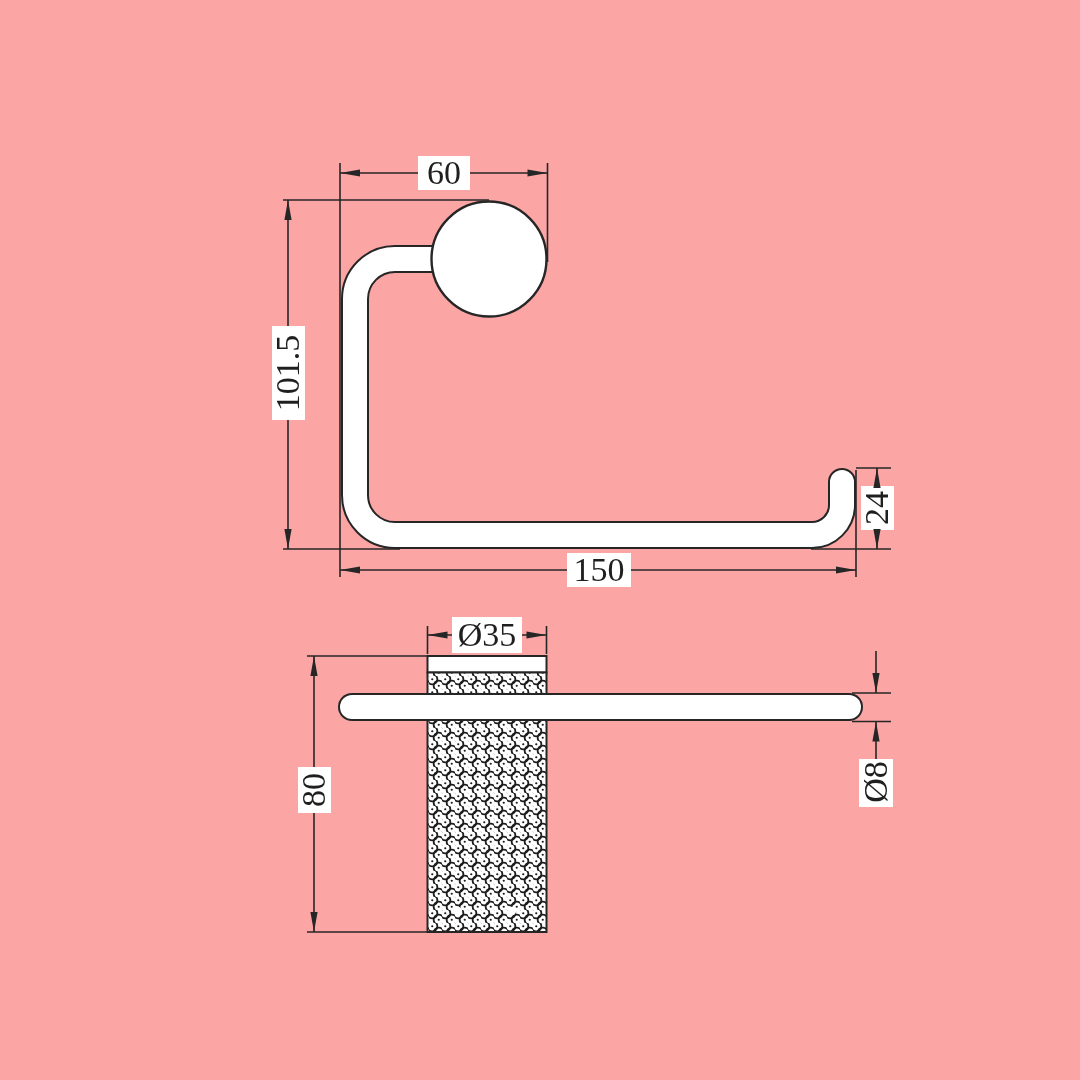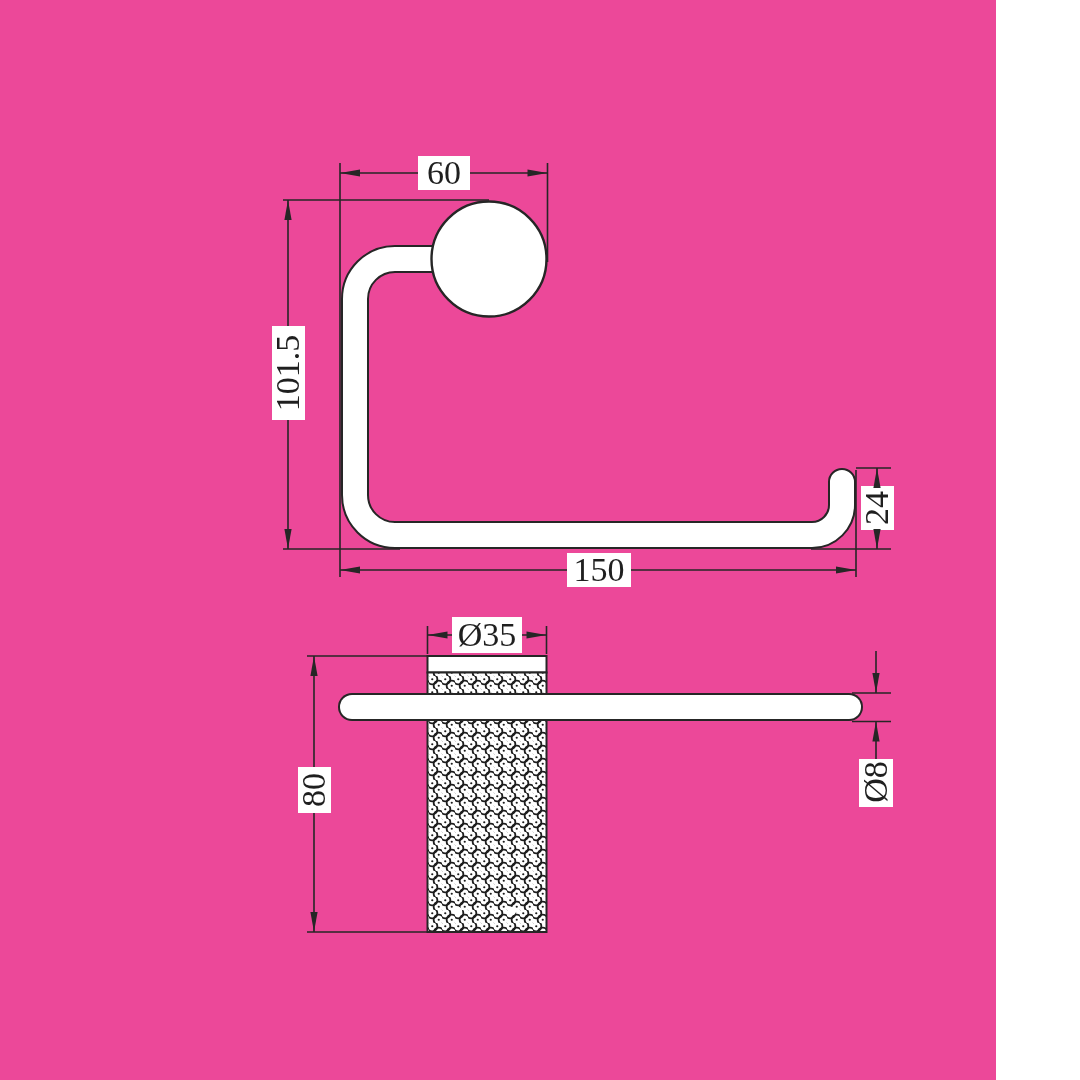--- a/index.html
+++ b/index.html
@@ -5,23 +5,23 @@
   html, body {
     margin: 0;
     padding: 0;
     width: 1080px;
     height: 1080px;
     background: #ffffff;
     overflow: hidden;
   }
   #canvas {
     position: relative;
-    width: 996px;
+    width: 1080px;
     height: 1080px;
-    background: #ec4899;
+    background: #fca5a5;
   }
   svg { display: block; }
   .thin {
     stroke: #262626;
     stroke-width: 1.6;
     fill: none;
   }
   .arrow {
     fill: #262626;
     stroke: none;

